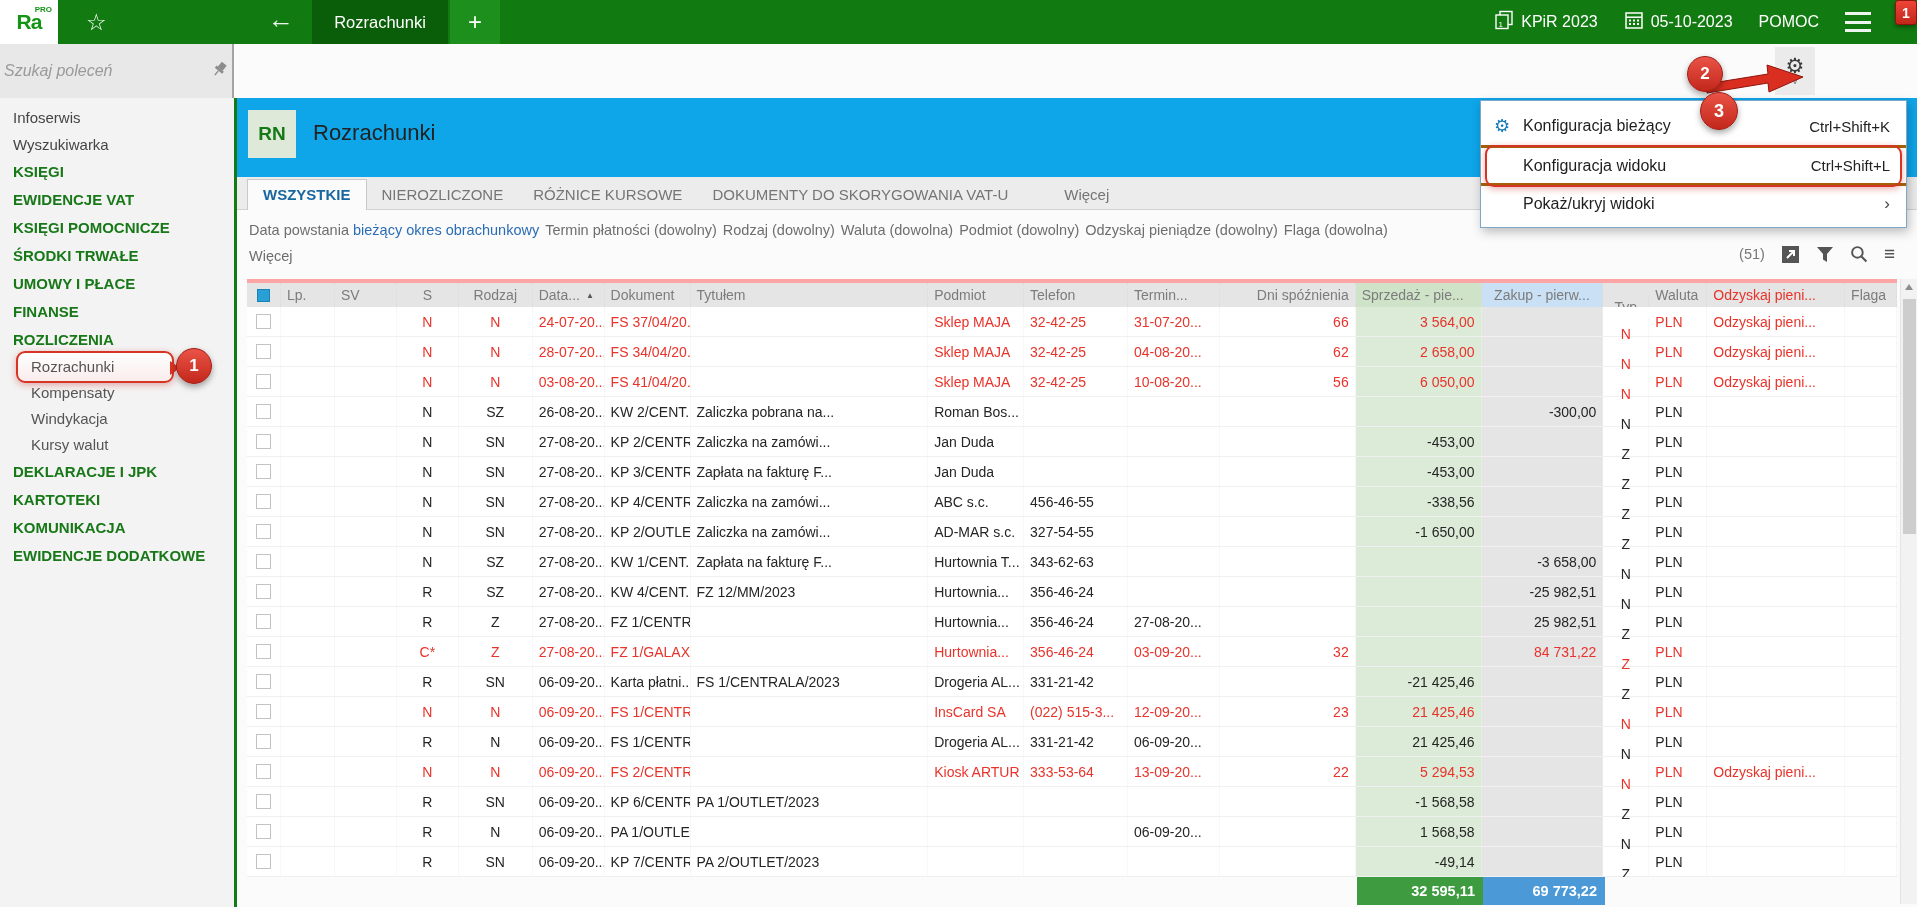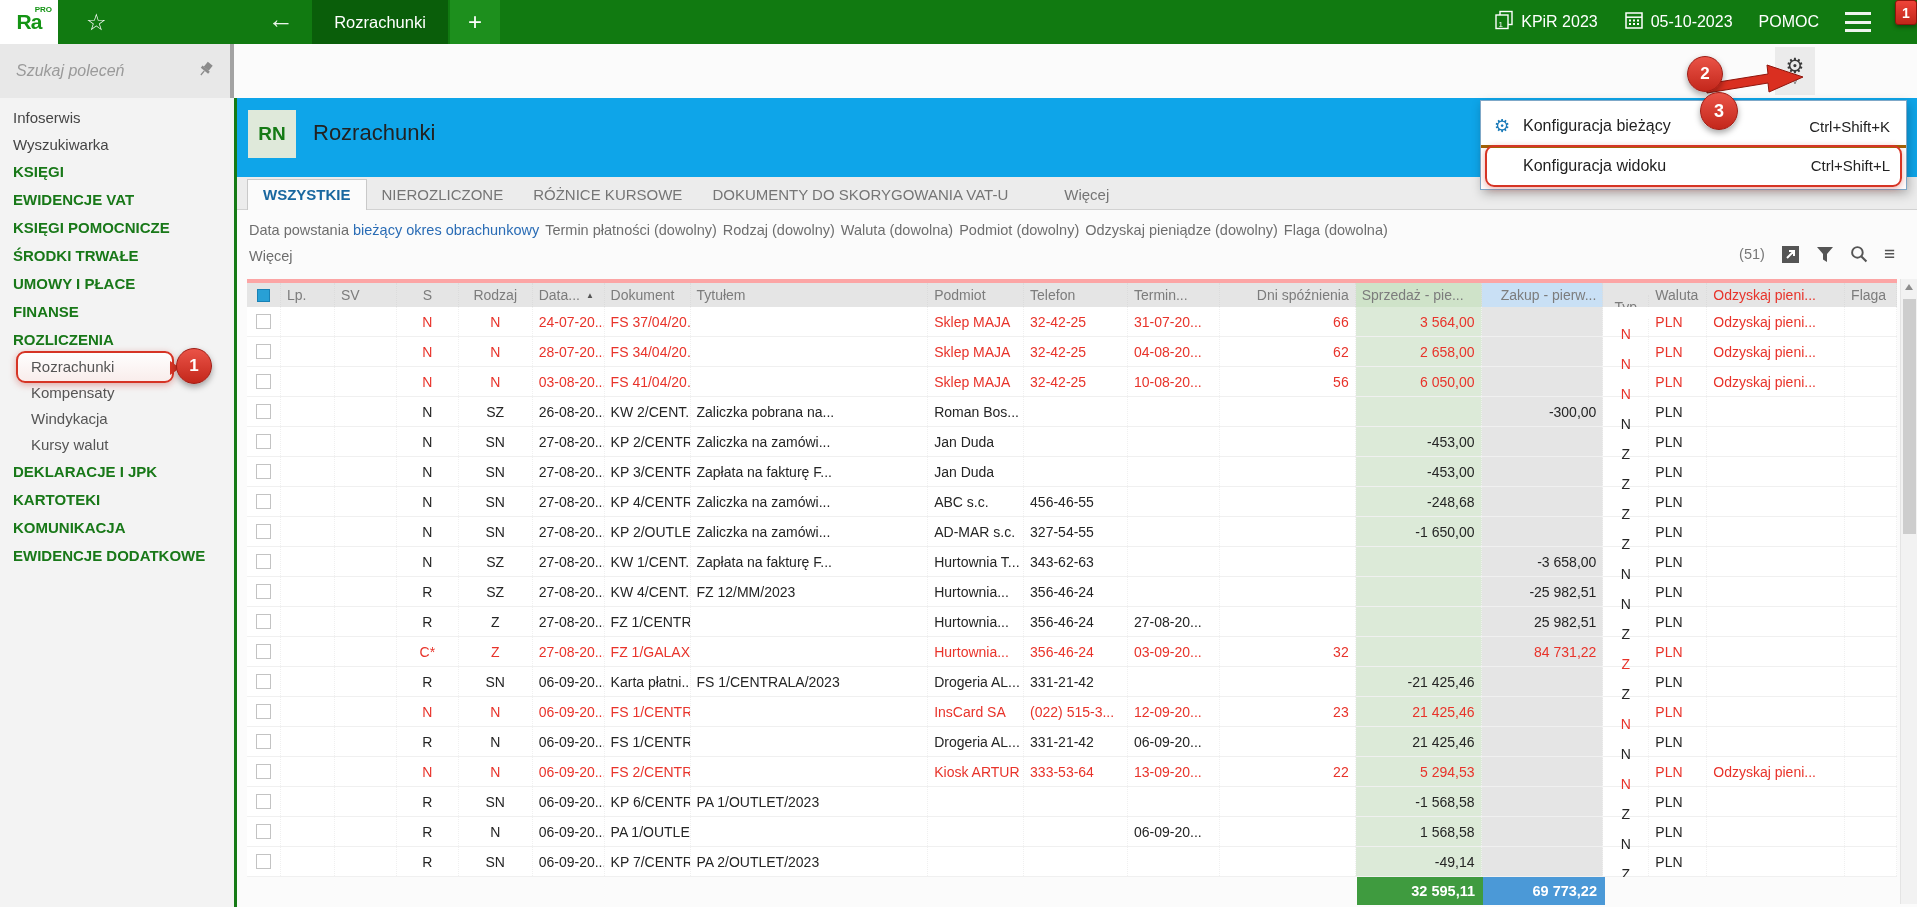--- a/index.html
+++ b/index.html
@@ -27,21 +27,21 @@
   .cmd-buttons { display:flex; align-items:center; gap:8px; padding-left:18px; }
   .cmd-btn { display:flex; align-items:center; gap:7px; font-size:15.5px; color:#333; padding:7px 10px; cursor:pointer; white-space:nowrap; }
   .cmd-right { position:absolute; right:10px; top:0; height:54px; display:flex; align-items:center; gap:12px; }
   .help-q { color:#555; font-size:18px; position:absolute; right:152px; top:15px; }
   .gear-btn { width:40px; height:48px; background:#ebebeb; display:flex; flex-direction:column; align-items:center; justify-content:center; cursor:pointer; position:relative; z-index:3; }
   .gear-glyph { font-size:21px; color:#3a3a3a; line-height:20px; }
   .gear-chev { font-size:11px; color:#777; line-height:10px; }
   .win-btn, .close-btn { width:34px; height:48px; display:flex; align-items:center; justify-content:center; cursor:pointer; color:#333; font-size:19px; }
 
   
-  .search-band { position:absolute; left:0; top:44px; width:234px; height:54px; background:#e8e8e8; border-right:4px solid #a3a3a3; display:flex; align-items:center; padding:0 16px; cursor:text; }
+  .search-band { position:absolute; left:0; top:44px; width:234px; height:54px; background:#e8e8e8; border-right:2px solid #a3a3a3; display:flex; align-items:center; padding:0 4px; cursor:text; }
   .search-ph { color:#9a9a9a; font-size:16px; font-style:italic; flex:1; }
   .green-line { position:absolute; left:234px; top:98px; width:3px; bottom:0; background:#157a15; }
   .sidebar { position:absolute; left:0; top:98px; width:234px; bottom:0; background:#f3f3f3; padding-top:6px; overflow:hidden; }
   .nav-item { height:27px; line-height:27px; padding-left:13px; color:#454545; font-size:15px; cursor:pointer; white-space:nowrap; }
   .nav-section { height:28px; line-height:28px; padding-left:13px; color:#187818; font-size:15px; font-weight:bold; cursor:pointer; white-space:nowrap; }
   .nav-subitem { height:26px; line-height:26px; padding-left:31px; color:#555; font-size:15px; cursor:pointer; white-space:nowrap; position:relative; }
   .ann-box { position:absolute; left:16px; top:-3px; width:158px; height:32px; border:2px solid #d63425; border-radius:9px; background:linear-gradient(180deg,rgba(255,255,255,.92),rgba(250,236,234,.85)); box-shadow:0 2px 7px rgba(190,30,20,.35); z-index:1; }
   .nav-subitem .lbl { position:relative; z-index:2; }
   .ann-pointer { position:absolute; left:170px; top:7px; width:0; height:0; border-top:7px solid transparent; border-bottom:7px solid transparent; border-left:10px solid #d63425; z-index:2; }
   .rbadge { width:36px; height:36px; border-radius:50%; background:linear-gradient(180deg,#ea5347,#c3271b); border:1px solid #9e1c14; color:#fff; font-size:17px; font-weight:bold; display:flex; align-items:center; justify-content:center; box-shadow:0 3px 6px rgba(0,0,0,.35); }
@@ -73,21 +73,21 @@
   .trow { display:flex; height:30px; border-bottom:1px solid #f0f0f0; color:#252525; font-size:14px; cursor:pointer; background:#fff; }
   .cell { display:flex; align-items:center; padding:0 6px; height:100%; white-space:nowrap; overflow:hidden; border-right:1px dotted #f0f0f0; }
   .trow.red { color:#e8332a; }
   .c-check{width:34px; justify-content:center;} .c-lp{width:54px;} .c-sv{width:62px;}
   .c-s{width:62px; justify-content:center;} .c-rodzaj{width:74px; justify-content:center;}
   .c-data{width:72px;} .c-dokument{width:86px;} .c-tytulem{width:238px;} .c-podmiot{width:96px;}
   .c-telefon{width:104px;} .c-termin{width:92px;} .c-dni{width:136px; justify-content:flex-end;}
   .c-sprzedaz{width:126px; justify-content:flex-end;} .c-zakup{width:122px; justify-content:flex-end;}
   .c-typ{width:46px; justify-content:center;margin-top:12px;} .c-waluta{width:58px;} .c-odzyskaj{width:138px;} .c-flaga{width:52px;}
   .thead .c-sprzedaz{background:#cfe3c9; justify-content:flex-start;}
-  .thead .c-zakup{background:#c9e0f5; justify-content:flex-end;}
+  .thead .c-zakup{background:#c9e0f5; justify-content:center;}
   .trow .c-sprzedaz{background:#dcead8;} .trow .c-zakup{background:#e5e5e5;}
   .cb { width:15px; height:15px; border:1px solid #c3c3c3; background:#fff; }
   .cb-all { width:13px; height:13px; background:#28a0d6; border:1px solid #1881b5; }
   .sort-asc { font-size:8px; color:#555; margin-left:6px; }
   .c-odzyskaj { color:#e8332a; }
   .totals { position:absolute; left:10px; top:833px; right:20px; height:28px; display:flex; font-size:14.5px; font-weight:bold; color:#fff; }
   .tcell { height:100%; display:flex; align-items:center; justify-content:flex-end; padding:0 8px; }
   .t-sprzedaz { background:#3f9b3f; } .t-zakup { background:#4b99d7; }
 
   .vscroll { position:absolute; right:0; top:235px; bottom:3px; width:17px; background:#f2f2f2; border-left:1px solid #e4e4e4; }
@@ -487,21 +487,21 @@
           <div class="cell c-sv"></div>
           <div class="cell c-s">N</div>
           <div class="cell c-rodzaj">SN</div>
           <div class="cell c-data">27-08-20...</div>
           <div class="cell c-dokument">KP 4/CENTR...</div>
           <div class="cell c-tytulem">Zaliczka na zamówi...</div>
           <div class="cell c-podmiot">ABC s.c.</div>
           <div class="cell c-telefon">456-46-55</div>
           <div class="cell c-termin"></div>
           <div class="cell c-dni"></div>
-          <div class="cell c-sprzedaz">-248,68</div>
+          <div class="cell c-sprzedaz">-338,56</div>
           <div class="cell c-zakup"></div>
           <div class="cell c-typ">Z</div>
           <div class="cell c-waluta">PLN</div>
           <div class="cell c-odzyskaj"></div>
           <div class="cell c-flaga"></div>
         </div>
         <div class="trow">
           <div class="cell c-check">
             <div class="cb"></div>
           </div>
@@ -782,20 +782,25 @@
       <div class="ctx-item">
         <span class="ctx-icon">⚙</span>
         <span>Konfiguracja bieżący</span>
         <span class="ctx-shortcut">Ctrl+Shift+K</span>
       </div>
       <div class="ctx-item">
         <span class="ctx-icon"></span>
         <span>Konfiguracja widoku</span>
         <span class="ctx-shortcut">Ctrl+Shift+L</span>
       </div>
+      <div class="ctx-item">
+        <span class="ctx-icon"></span>
+        <span>Pokaż/ukryj widoki</span>
+        <span class="ctx-sub">›</span>
+      </div>
       <div class="ctx-highlight"></div>
     </div>
 
   <div class="rbadge badge2">2</div>
   <div class="ann-arrow">
     <svg width="100" height="42" viewBox="0 0 100 42">
         <polygon points="0,28 62,18 61,9 97,21 63,36 62,27 1,37" fill="#da2f20" stroke="#8f150c" stroke-width="1"></polygon>
       </svg>
   </div>
   <div class="rbadge badge3">3</div>

